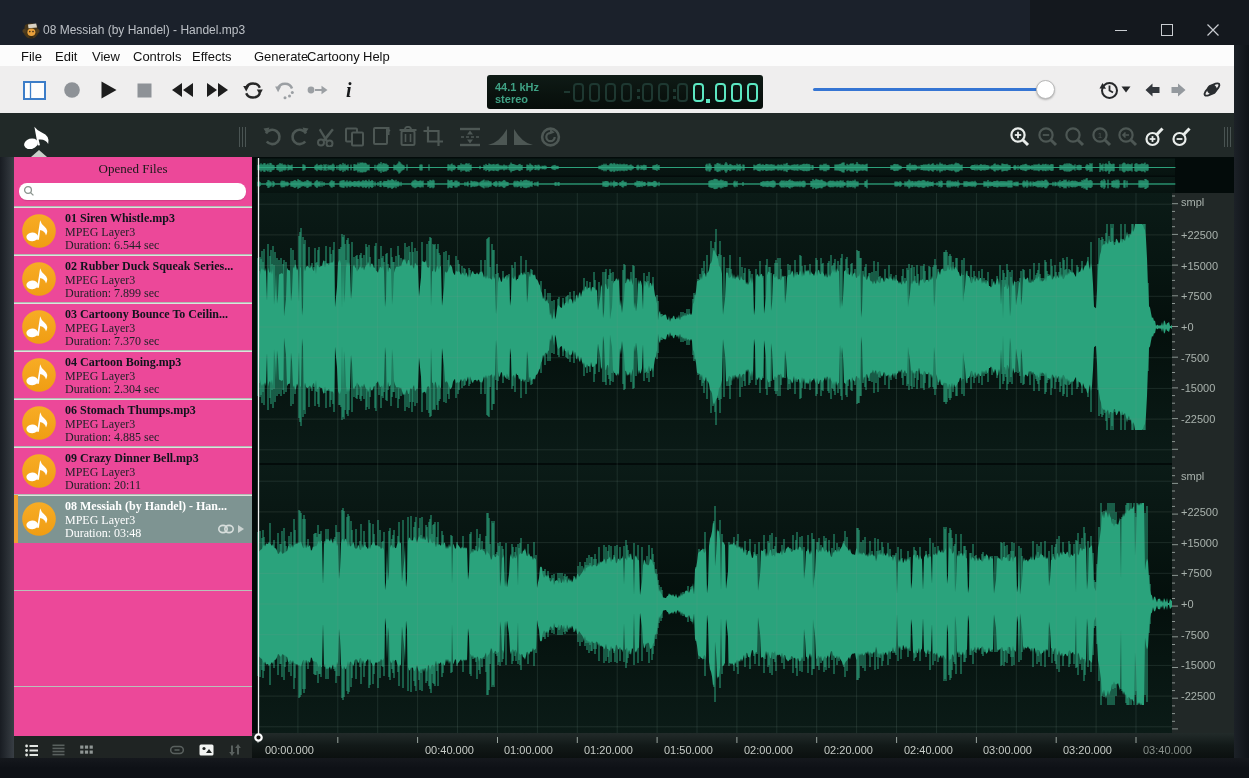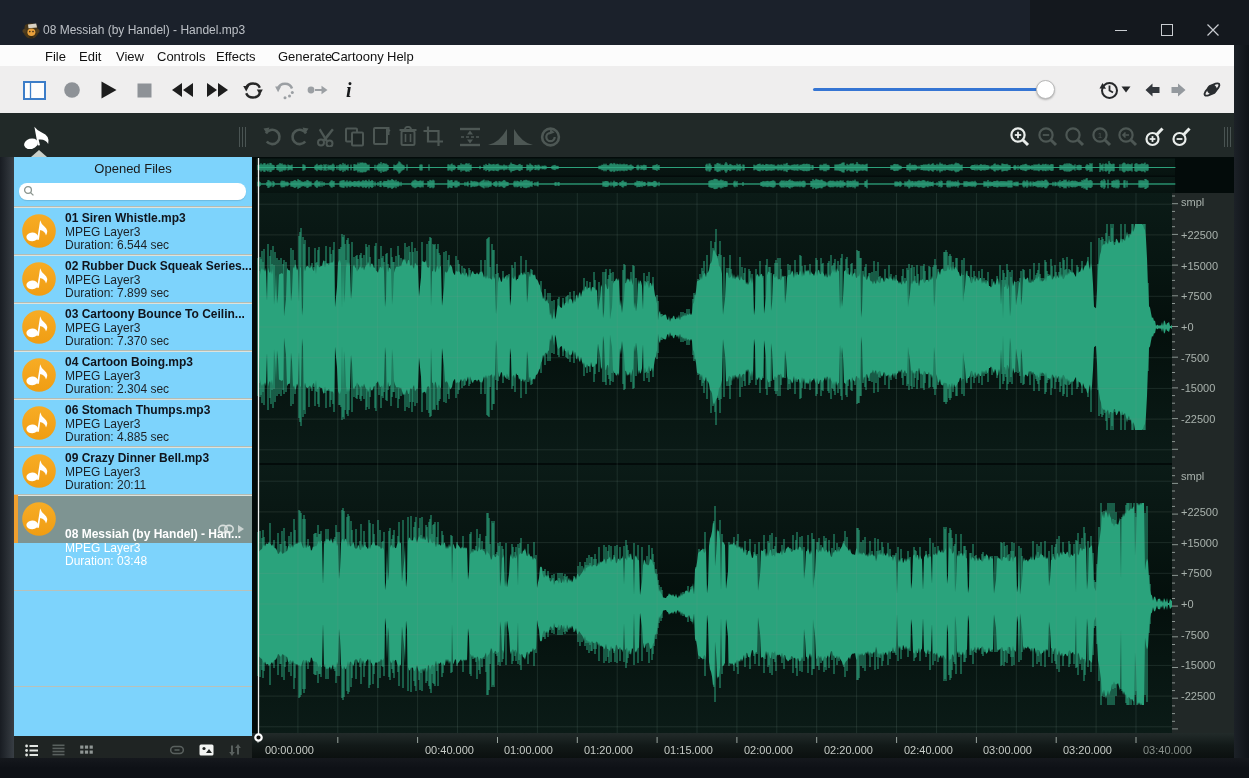--- a/index.html
+++ b/index.html
@@ -4,47 +4,47 @@
   html,body{margin:0;padding:0;}
   body{width:1249px;height:778px;overflow:hidden;position:relative;
        font-family:"Liberation Sans",sans-serif;background:#14181e;}
   .abs{position:absolute;}
   
   #titlebar{left:0;top:0;width:1030px;height:45px;background:#1b212b;}
   #titletext{left:43px;top:23px;font-size:12px;color:#bcc0c6;}
   .winbtn{top:22px;width:14px;height:16px;color:#c9ccd1;}
   
   #menubar{left:0;top:45px;width:1249px;height:21px;background:#fcfcfc;}
-  .mi{position:absolute;top:4px;font-size:13px;color:#111;margin-left:24px;}
+  .mi{position:absolute;top:4px;font-size:13px;color:#111;}
   
   #toolbar{left:0;top:66px;width:1249px;height:47px;background:#efeeee;}
   
   #lcd{left:487px;top:9px;width:276px;height:34px;border-radius:3px;
        background:linear-gradient(#0f1b16 0%,#0a130f 55%,#070d0a 100%);}
   .lcdtxt{position:absolute;left:8px;font-size:11px;font-weight:bold;color:#3fa184;line-height:11px;}
   .dig{position:absolute;top:8px;width:7px;height:15px;border:2px solid;border-radius:4px;}
   .dimd{border-color:#1e3831;}
   .brtd{border-color:#5ce8c2;}
   
   #slidertrack{left:813px;top:22px;width:232px;height:3px;background:#3575d3;border-radius:2px;}
   #sliderknob{left:1036px;top:14px;width:17px;height:17px;background:#fff;border:1px solid #b8b8b8;border-radius:50%;box-shadow:0 1px 2px rgba(0,0,0,.25);}
   
   #darkbar{left:0;top:113px;width:1249px;height:44px;background:#212928;}
   .handle{width:9px;height:20px;top:14px;
     background:linear-gradient(90deg,#4a5453 1px,transparent 1px,transparent 3px,#4a5453 3px 4px,transparent 4px 6px,#4a5453 6px 7px,transparent 7px);}
   
-  #sidebar{left:14px;top:157px;width:238px;height:579px;background:#7dd3fc;}
+  #sidebar{left:14px;top:157px;width:238px;height:579px;background:#ec4899;font-family:Liberation Serif, serif;}
   #ofhdr{left:0;top:4px;width:238px;text-align:center;font-size:13px;color:#1a1a1a;}
   #search{left:5px;top:26px;width:227px;height:17px;background:#fff;border:none;border-radius:8px;box-shadow:0 1px 1px rgba(0,0,0,0.12);}
   .item{position:absolute;left:0;width:238px;height:48px;}
   .isep{border-top:1px solid #b4bcb4;box-shadow:inset 0 1px 0 #dde3dd;}
   .ittl{position:absolute;left:51px;top:4px;font-size:12px;font-weight:bold;color:#10141c;white-space:nowrap;}
   .isub{position:absolute;left:51px;font-size:12px;color:#1d2126;white-space:nowrap;}
   .selected{background:#7e9492;}
-  .selected .ittl,.selected .isub{color:#fff;margin-top:28px;}
+  .selected .ittl,.selected .isub{color:#fff;}
   .selbar{position:absolute;left:0;top:0;width:4px;height:48px;background:#f0a030;}
   #sbbottom{left:13px;top:736px;width:239px;height:22px;background:#1f2423;}
   
   #wavearea{left:252px;top:157px;width:988px;height:601px;background:#4c1d95;}
   .rlab{position:absolute;font-size:11px;color:#a9b2ad;white-space:nowrap;}
   .tlab{position:absolute;top:0px;font-size:11px;color:#c7ccc7;white-space:nowrap;}
   
   #lmargin{left:0;top:157px;width:14px;height:601px;background:linear-gradient(90deg,#181c22,#383e44);}
   #rmargin{left:1234px;top:45px;width:15px;height:713px;background:linear-gradient(270deg,#0f1318,#1c2127);}
   #bmargin{left:0;top:758px;width:1249px;height:20px;background:linear-gradient(#15181d,#0e1116 50%);}
@@ -139,20 +139,41 @@
     </svg>
 <svg class="abs" style="left:1171px;top:17px" width="15" height="14" viewBox="0 0 15 14">
       <path d="M14.5 7 L7 0.6 V3.9 H0.5 V10.1 H7 V13.4 Z" fill="#94999e"></path>
     </svg>
 <svg class="abs" style="left:1202px;top:13px" width="20" height="21" viewBox="0 0 20 21">
       <g transform="rotate(-38 10 10.5)">
         <circle cx="10" cy="10.5" r="5.0" fill="#2a2d30"></circle>
         <ellipse cx="10" cy="10.5" rx="9.0" ry="3.4" fill="none" stroke="#2a2d30" stroke-width="1.9"></ellipse>
       </g>
     </svg>
+  <div class="abs" id="lcd">
+    <div class="lcdtxt" style="top:7px">44.1 kHz</div>
+    <div class="lcdtxt" style="top:19px">stereo</div>
+    <div class="abs" style="left:77px;top:16px;width:6px;height:2px;background:#1e3831"></div>
+<div class="dig dimd" style="left:86px"></div>
+<div class="dig dimd" style="left:102px"></div>
+<div class="dig dimd" style="left:118px"></div>
+<div class="dig dimd" style="left:134px"></div>
+<div class="abs" style="left:150px;top:14px;width:2.5px;height:2.5px;background:#1e3831"></div>
+<div class="abs" style="left:150px;top:21px;width:2.5px;height:2.5px;background:#1e3831"></div>
+<div class="dig dimd" style="left:155px"></div>
+<div class="dig dimd" style="left:171px"></div>
+<div class="abs" style="left:186px;top:14px;width:2.5px;height:2.5px;background:#1e3831"></div>
+<div class="abs" style="left:186px;top:21px;width:2.5px;height:2.5px;background:#1e3831"></div>
+<div class="dig dimd" style="left:190px"></div>
+<div class="dig brtd" style="left:206px"></div>
+<div class="abs" style="left:219px;top:24px;width:4px;height:4px;background:#5ce8c2"></div>
+<div class="dig brtd" style="left:228px"></div>
+<div class="dig brtd" style="left:244px"></div>
+<div class="dig brtd" style="left:260px"></div>
+  </div>
   <div class="abs" id="slidertrack"></div>
   <div class="abs" id="sliderknob"></div>
 </div>
 
 <div class="abs" id="darkbar">
   <svg class="abs" style="left:24px;top:13px" width="27" height="23" viewBox="0 0 27 23">
       <ellipse cx="7" cy="17.8" rx="7" ry="5.2" fill="#fff" transform="rotate(-17 7 17.8)"></ellipse>
       <path d="M13.8 19.4 L10.4 0.8 Q12.8 4.4 17.8 6.4 Q26.2 9.6 24.2 18 Q21.4 12.6 14.6 13.6 L16 19.2 Z" fill="#fff"></path>
     </svg>
 <svg class="abs" style="left:31px;top:37px" width="16" height="7" viewBox="0 0 16 7">
@@ -493,21 +514,21 @@
 <div class="rlab" style="left:929px;top:410px">+7500</div>
 <div class="rlab" style="left:929px;top:441px">+0</div>
 <div class="rlab" style="left:929px;top:472px">-7500</div>
 <div class="rlab" style="left:929px;top:502px">-15000</div>
 <div class="rlab" style="left:929px;top:533px">-22500</div>
 <div class="tlab" style="left:13px;top:587px;color:#c7ccc7">00:00.000</div>
 <div class="tlab" style="left:93px;top:615px;color:#c7ccc7">00:20.000</div>
 <div class="tlab" style="left:173px;top:587px;color:#c7ccc7">00:40.000</div>
 <div class="tlab" style="left:252px;top:587px;color:#c7ccc7">01:00.000</div>
 <div class="tlab" style="left:332px;top:587px;color:#c7ccc7">01:20.000</div>
-<div class="tlab" style="left:412px;top:587px;color:#c7ccc7">01:15.000</div>
+<div class="tlab" style="left:412px;top:587px;color:#c7ccc7">01:50.000</div>
 <div class="tlab" style="left:492px;top:587px;color:#c7ccc7">02:00.000</div>
 <div class="tlab" style="left:572px;top:587px;color:#c7ccc7">02:20.000</div>
 <div class="tlab" style="left:652px;top:587px;color:#c7ccc7">02:40.000</div>
 <div class="tlab" style="left:731px;top:587px;color:#c7ccc7">03:00.000</div>
 <div class="tlab" style="left:811px;top:587px;color:#c7ccc7">03:20.000</div>
 <div class="tlab" style="left:891px;top:587px;color:#89918c">03:40.000</div>
 </div>
 <div class="abs" id="lmargin"></div>
 <div class="abs" id="rmargin"></div>
 <div class="abs" id="bmargin"></div>

